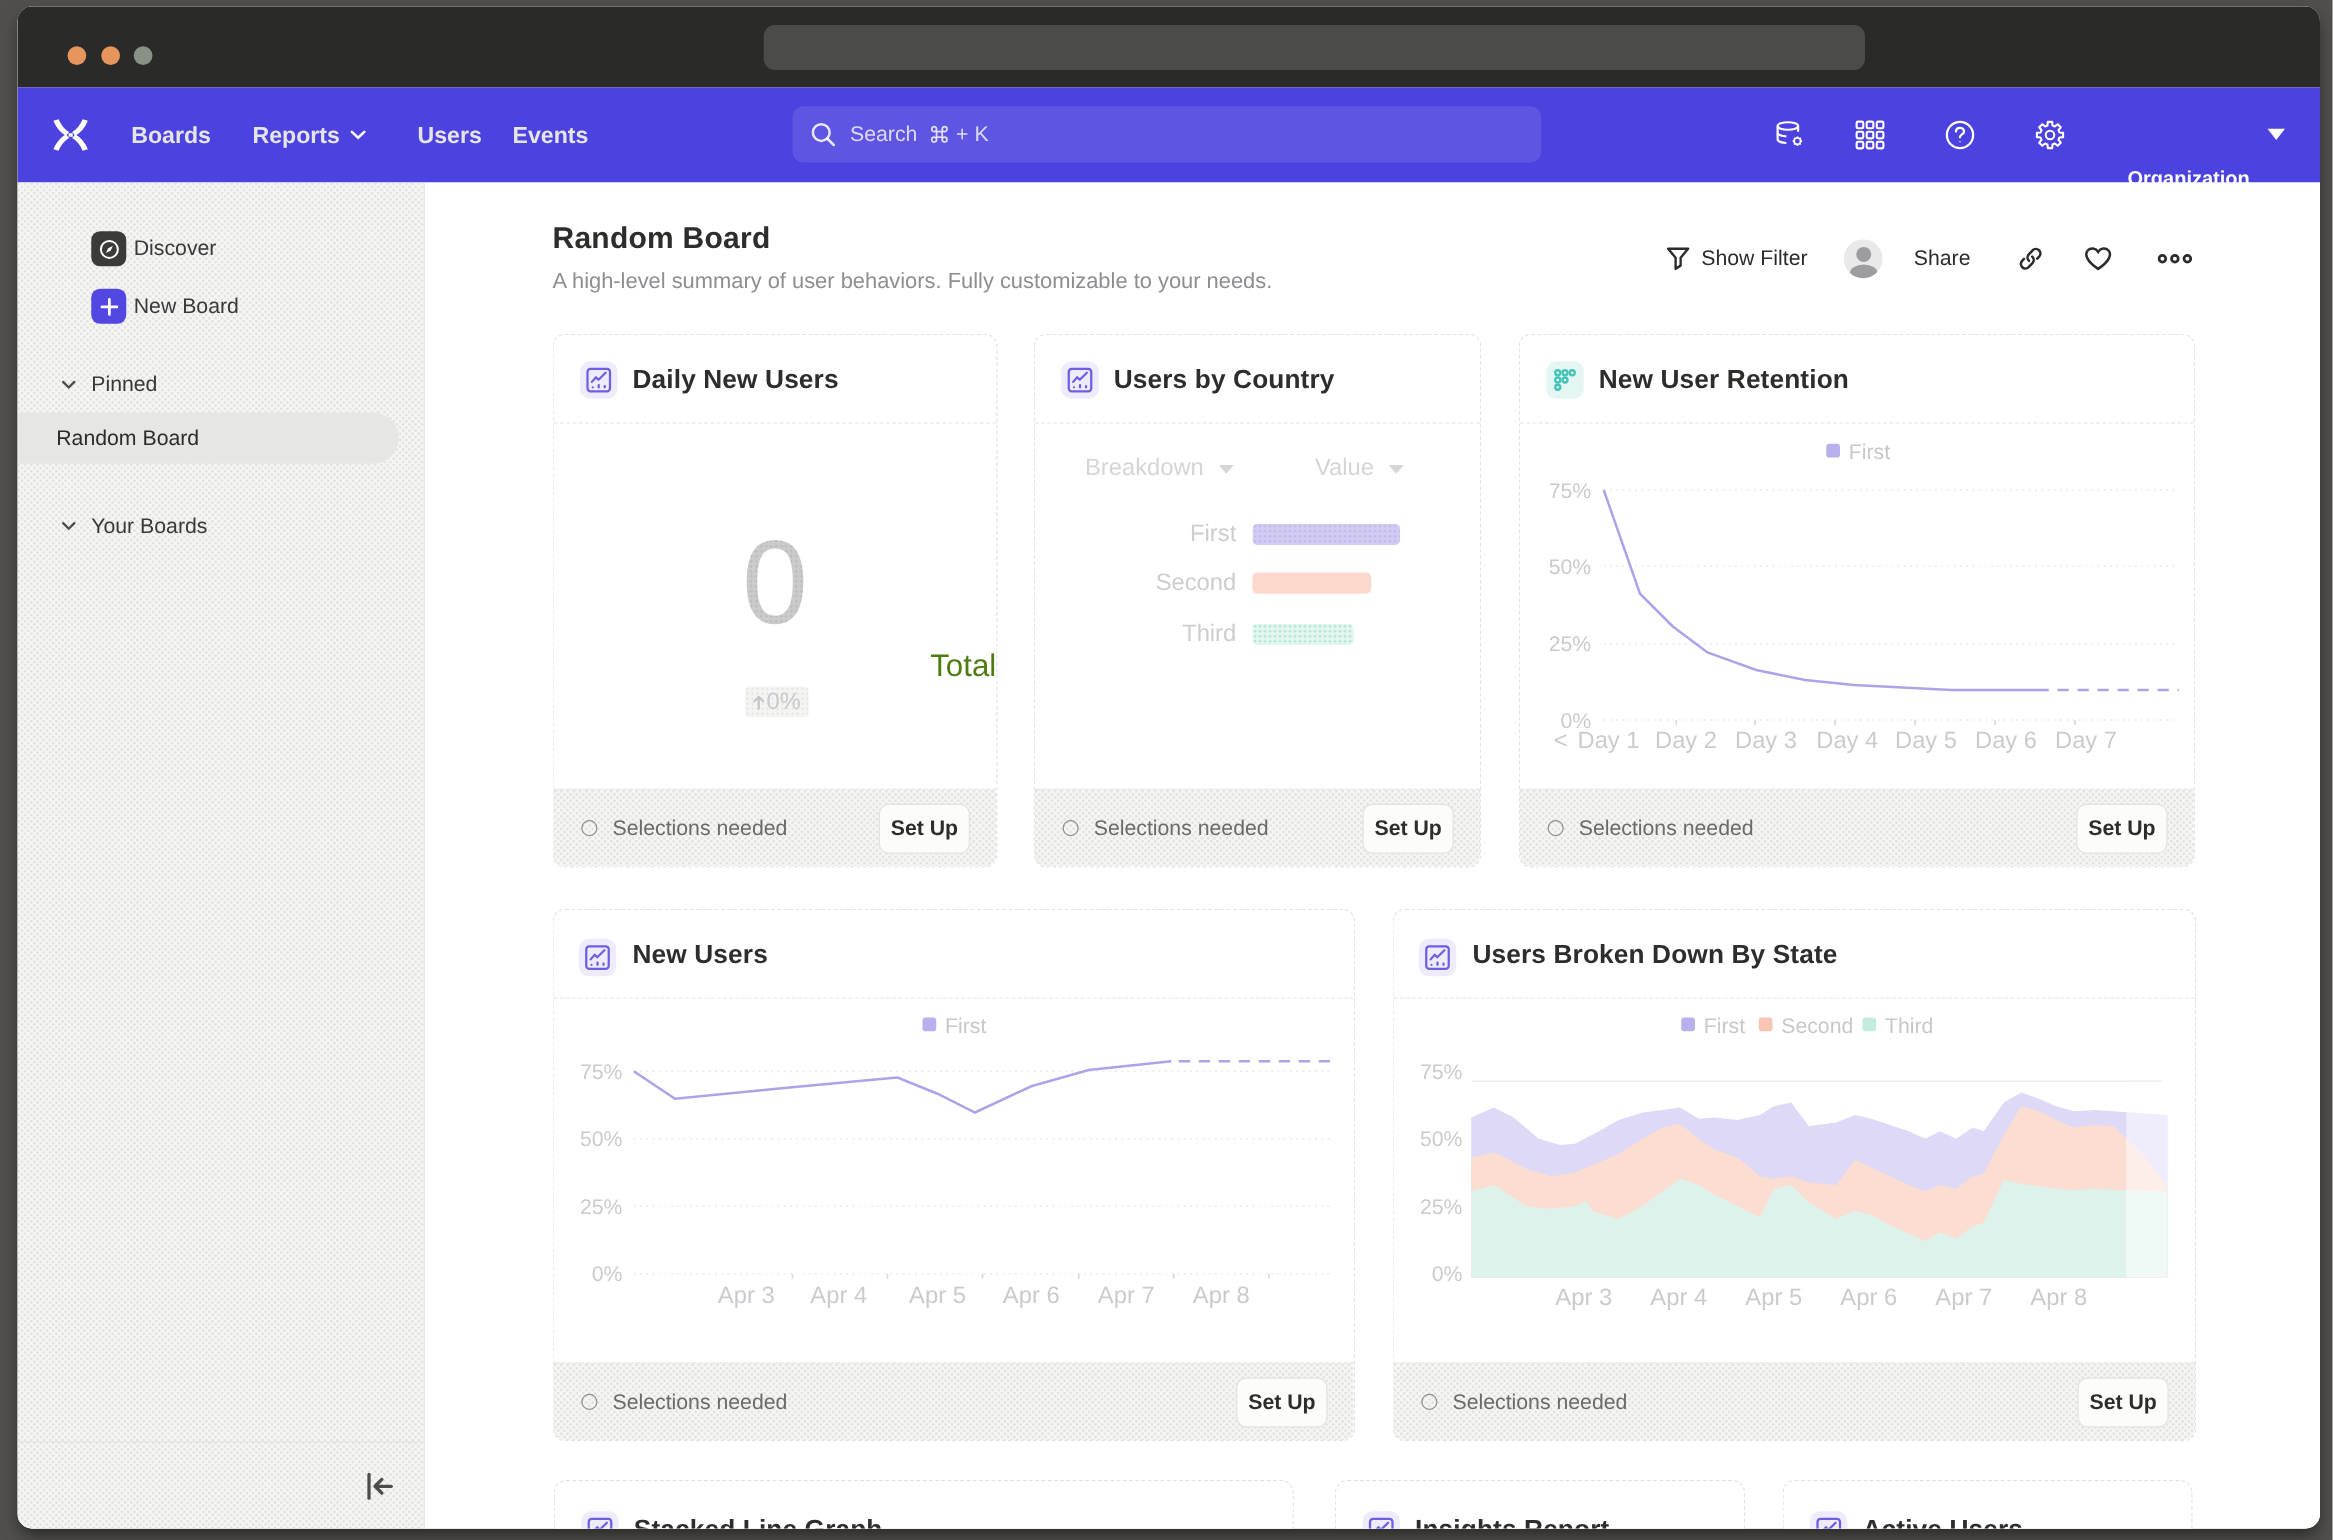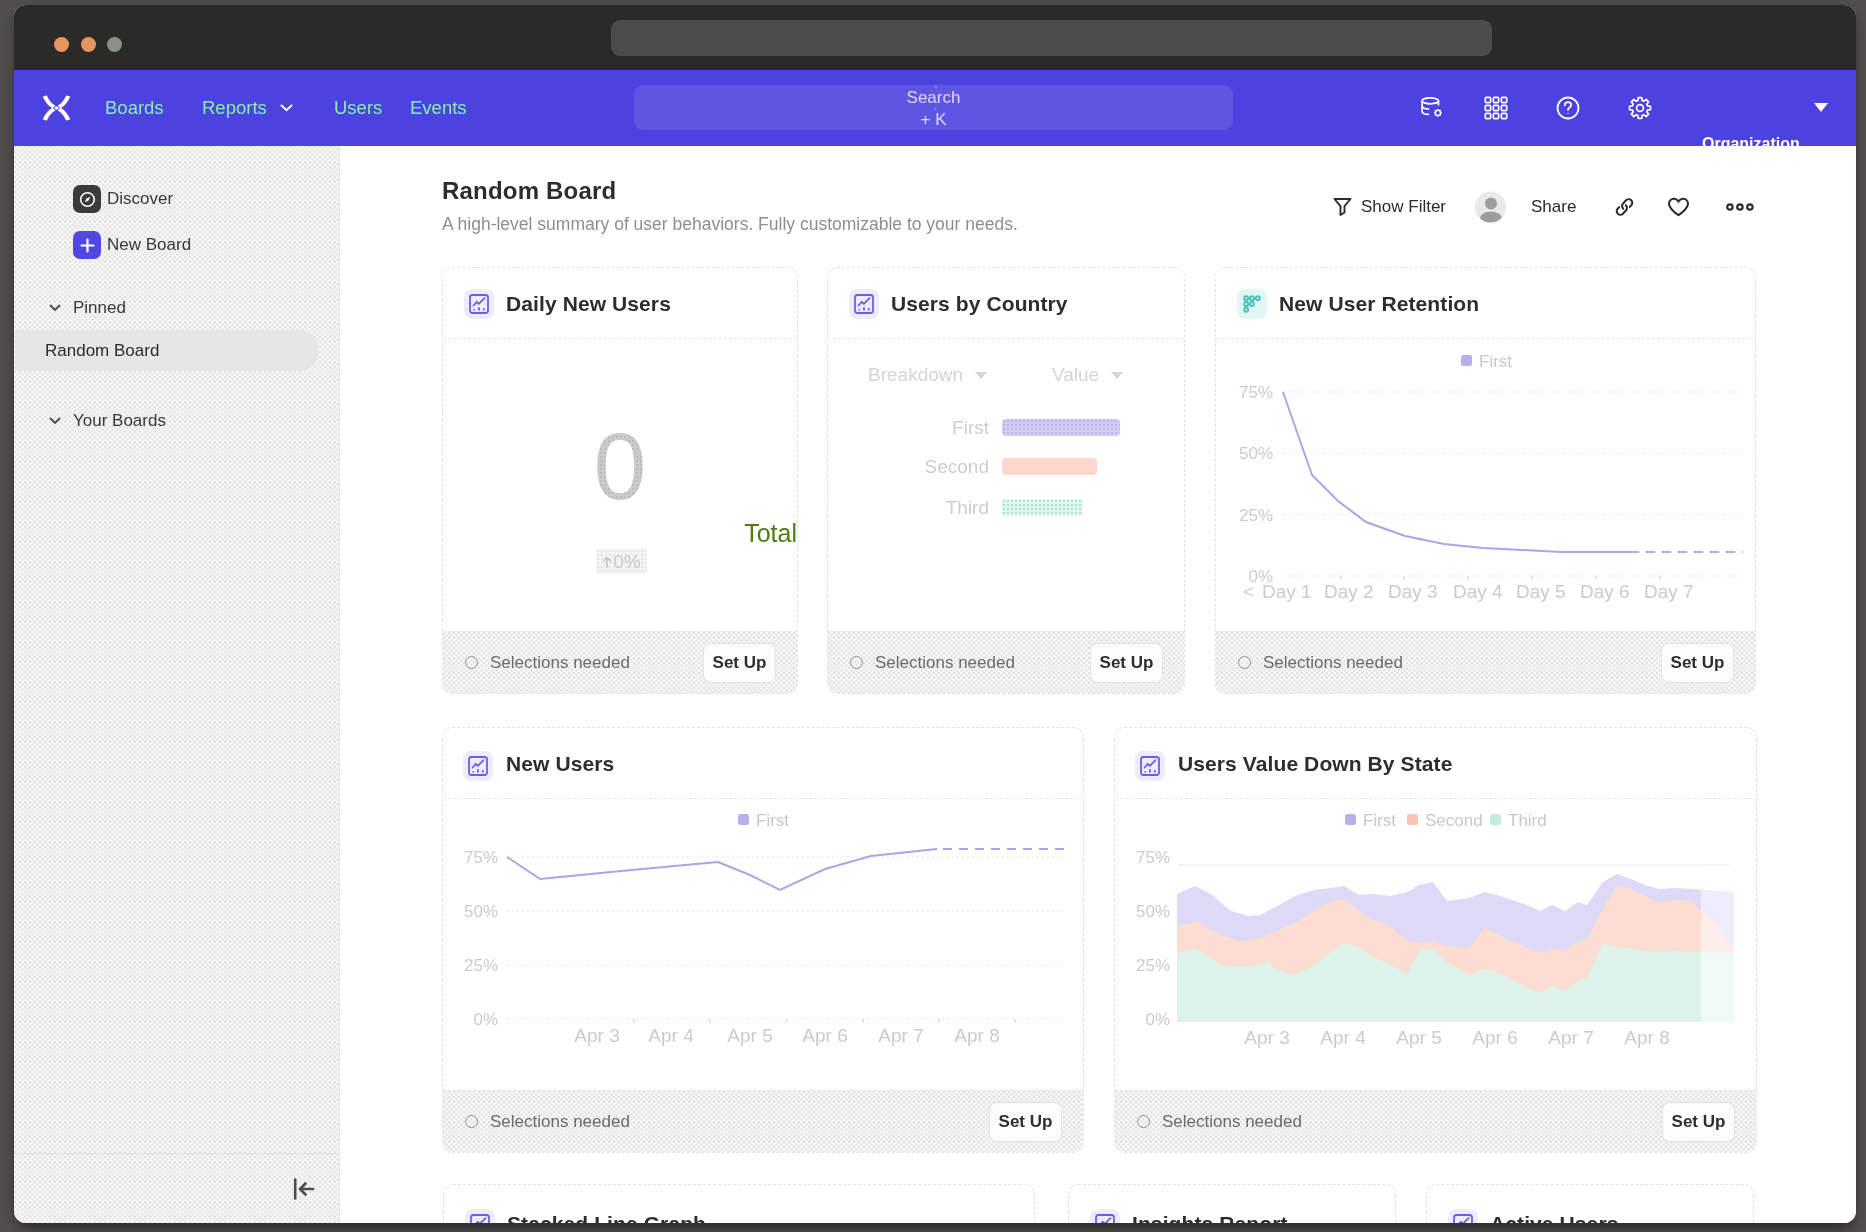--- a/index.html
+++ b/index.html
@@ -3,22 +3,22 @@
 <meta charset="utf-8">
 <style>
 * { margin:0; padding:0; box-sizing:border-box; }
 html,body { width:1866px; height:1232px; overflow:hidden; font-family:"Liberation Sans",sans-serif; }
 .frame { position:absolute; inset:0; background:#504f4b; }
 .window { position:absolute; left:14px; top:5px; width:1842px; height:1218px; border-radius:12px; overflow:hidden; background:#fff; display:flex; flex-direction:column; box-shadow:0 7px 14px -3px rgba(0,0,0,0.55); }
 .titlebar { height:65px; background:#2a2a28; position:relative; flex:none; }
 .dot { position:absolute; top:32px; width:15px; height:15px; border-radius:50%; }
 .urlbar { position:absolute; left:597px; top:15px; width:881px; height:36px; border-radius:9px; background:#4b4b49; }
 .navbar { height:76px; background:#4c42df; position:relative; flex:none; color:#fff; }
-.navlink { position:absolute; top:0; height:76px; line-height:76px; font-size:18.5px; font-weight:400; color:#86efac; }
-.searchbar { position:absolute; left:620px; top:15px; width:599px; height:45px; border-radius:9px; background:rgba(255,255,255,0.1); display:flex; align-items:center; color:rgba(255,255,255,0.78); font-size:17px;flex-direction:column; }
+.navlink { position:absolute; top:0; height:76px; line-height:76px; font-size:18.5px; font-weight:700; color:#e5e5e5; }
+.searchbar { position:absolute; left:620px; top:15px; width:599px; height:45px; border-radius:9px; background:rgba(255,255,255,0.1); display:flex; align-items:center; color:rgba(255,255,255,0.78); font-size:17px; }
 .navicon { position:absolute; top:50%; transform:translateY(-50%); }
 .content { flex:1; display:flex; min-height:0; }
 .dotted { background-color:#f5f5f3; background-image:radial-gradient(circle at 1px 1px, #e1e1dd 0.8px, transparent 1.25px), radial-gradient(circle at 1px 1px, #e1e1dd 0.8px, transparent 1.25px); background-size:5px 5px; background-position:0 0, 2.5px 2.5px; }
 .sidebar { width:326px; flex:none; position:relative; border-right:1px solid #e7e7e4; }
 .siderow { position:absolute; left:31px; display:flex; align-items:center; gap:6px; font-size:17px; color:#39393b;padding-left:28px; }
 .sideicon { width:28px; height:28px; border-radius:7px; flex:none; display:flex; align-items:center; justify-content:center; }
 .sectrow { position:absolute; left:35px; display:flex; align-items:center; gap:12px; font-size:17px; font-weight:500; color:#39393b; }
 .pill { position:absolute; left:1px; top:184px; width:304px; height:41px; background:#e6e6e3; border-radius:0 21px 21px 0; line-height:41px; padding-left:30px; font-size:17px; color:#2c2c2e; }
 .sidefoot { position:absolute; left:0; right:0; bottom:0; height:70px; border-top:1px solid #e3e3e0; }
 .main { flex:1; position:relative; background:#fff; overflow:hidden; }
@@ -383,21 +383,21 @@
     <div class="cardhead">
       <div class="cardicon purple" style="left:20px;top:23px">
         <svg width="22" height="22" viewBox="0 0 22 22" fill="none" stroke="#6c5fe6" stroke-width="1.8" stroke-linecap="round" stroke-linejoin="round">
                   <rect x="2" y="2" width="18" height="18" rx="2.5"></rect>
                   <path d="M5.5,12.5 L8.8,8.8 L10.8,10.8 L16.5,5.2"></path>
                   <path d="M6.2,16.8 L6.2,16.81"></path>
                   <path d="M11,15 L11,16.8"></path>
                   <path d="M15.8,15.8 L15.8,16.8"></path>
                 </svg>
       </div>
-      <div class="cardtitle">Users Value Down By State</div>
+      <div class="cardtitle">Users Broken Down By State</div>
     </div>
     <svg class="chartsvg" width="643" height="293" viewBox="0 0 643 293">
       <rect x="230" y="15" width="11" height="11" rx="2.5" fill="#b7b0ec"></rect>
       <text x="248" y="27" font-size="17" fill="#c8c8cc">First</text>
       <rect x="292" y="15" width="11" height="11" rx="2.5" fill="#f8c5b5"></rect>
       <text x="310" y="27" font-size="17" fill="#c8c8cc">Second</text>
       <rect x="375" y="15" width="11" height="11" rx="2.5" fill="#c4ebe0"></rect>
       <text x="393" y="27" font-size="17" fill="#c8c8cc">Third</text>
       <g font-size="17" fill="#cbcbcf" text-anchor="end">
         <text x="55" y="64">75%</text>

